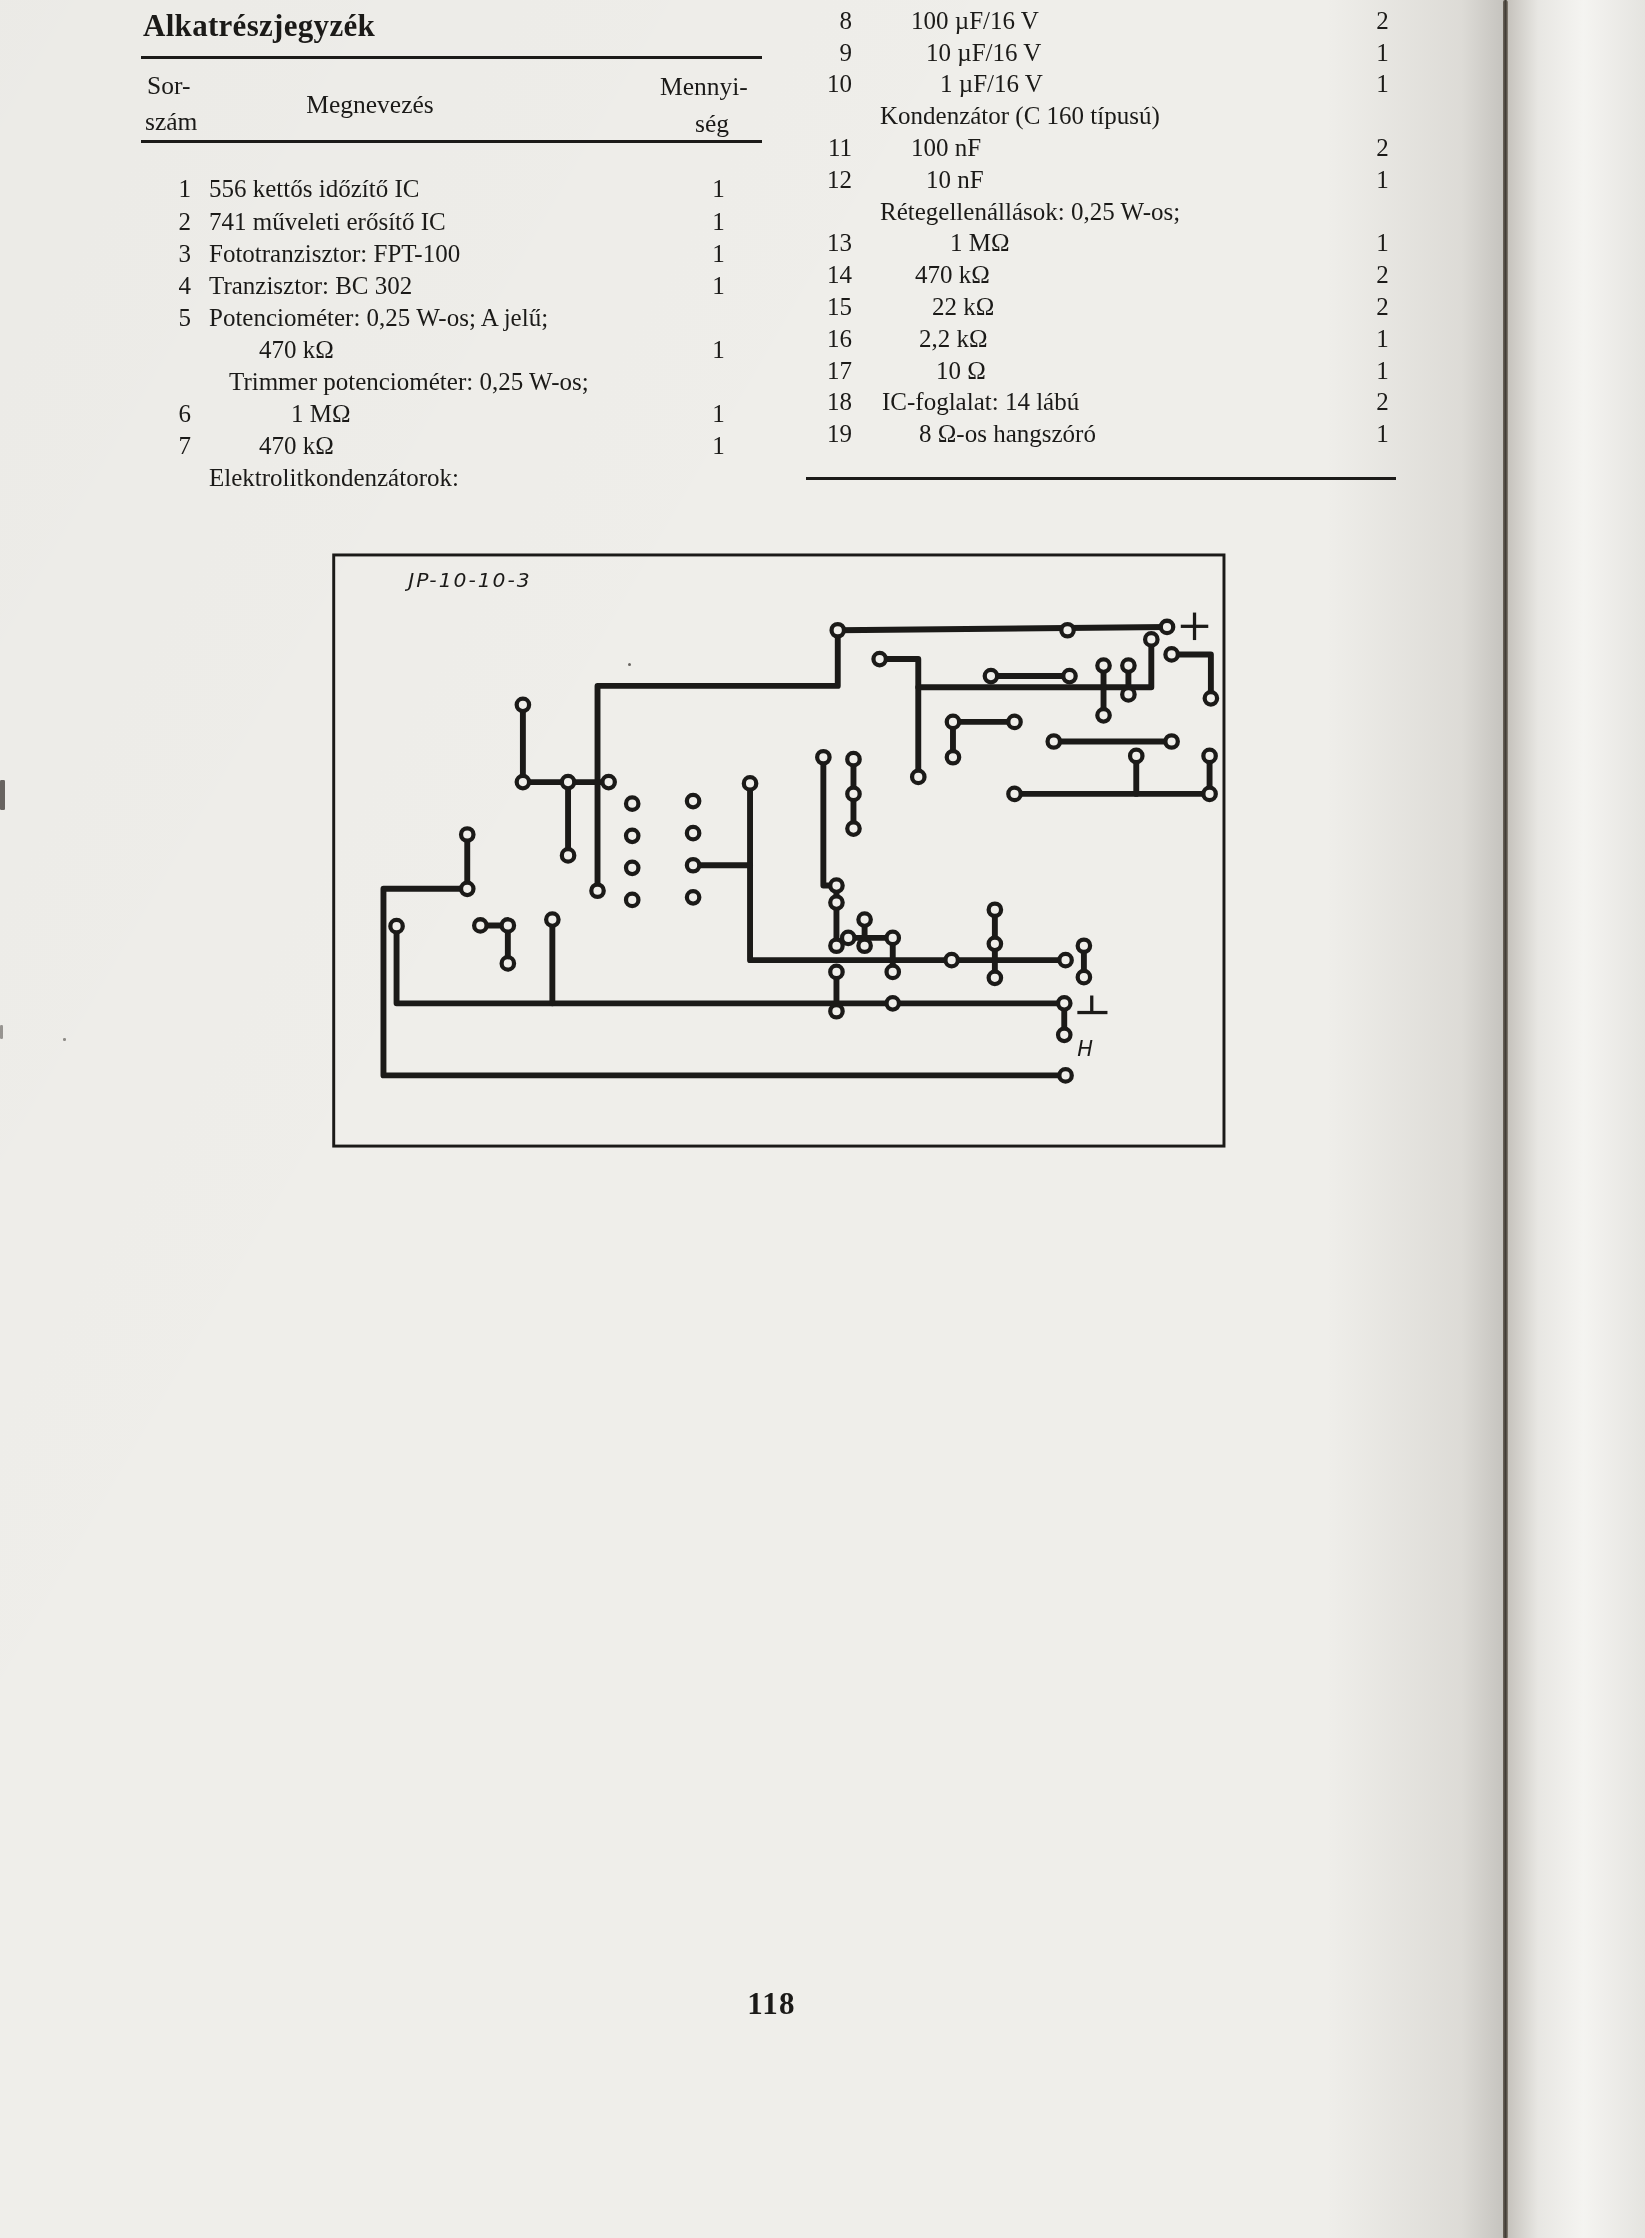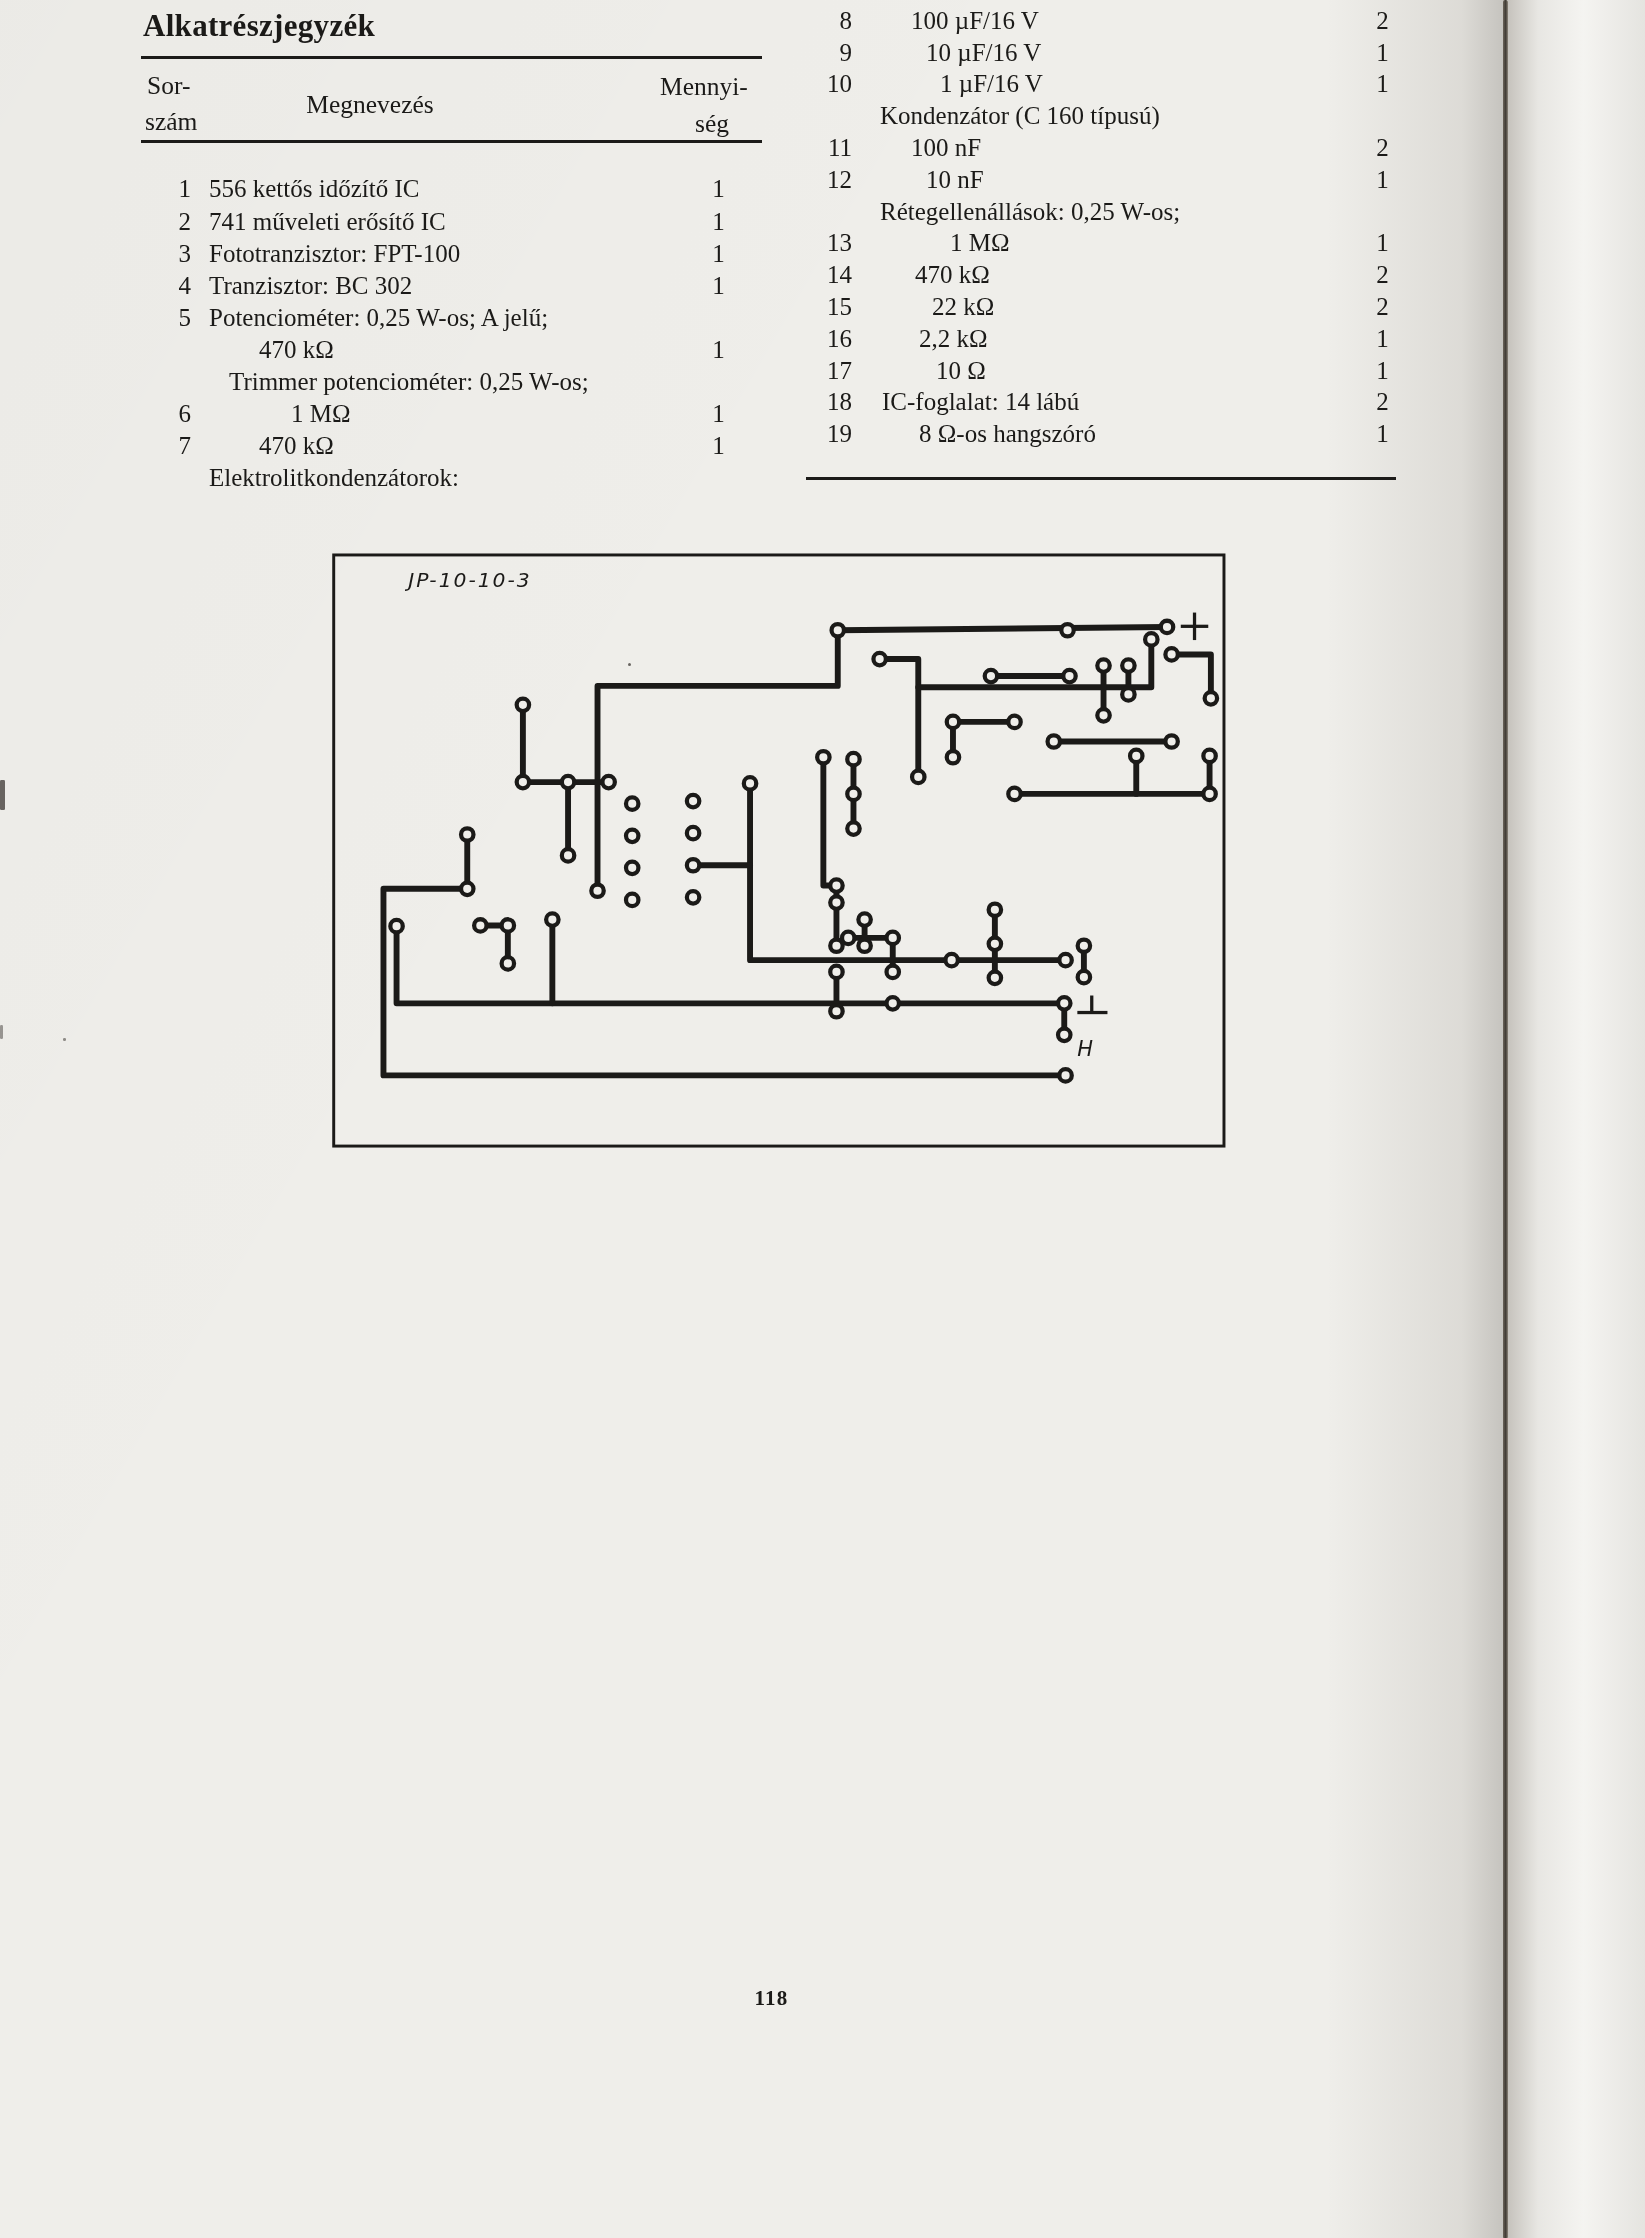--- a/index.html
+++ b/index.html
@@ -52,21 +52,21 @@
   .prow .num{position:absolute;width:39px;text-align:right;left:0;top:0;}
   .prow .txt{position:absolute;top:0;}
   .prow .qty{position:absolute;width:39px;text-align:center;top:0;}
   .left-col  .num{left:152px;}
   .left-col  .qty{left:699px;}
   .right-col .num{left:813px;}
   .right-col .qty{left:1363px;}
 
   .page-number{
     position:absolute;left:706px;top:1986px;width:131px;text-align:center;
-    font-size:21px;font-weight:bold;letter-spacing:1.3px;
+    font-size:31px;font-weight:bold;letter-spacing:1.3px;
   }
 
   
   #pcb{position:absolute;left:331px;top:553px;}
 </style>
 </head>
 <body>
 
 <div class="main-page">
 

